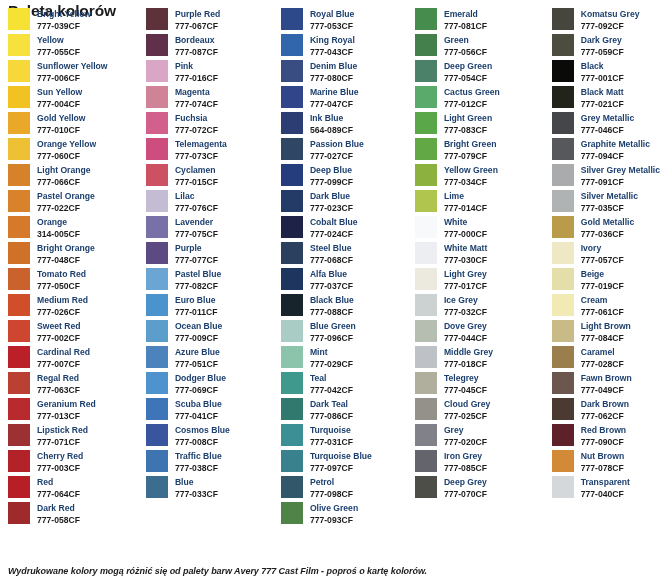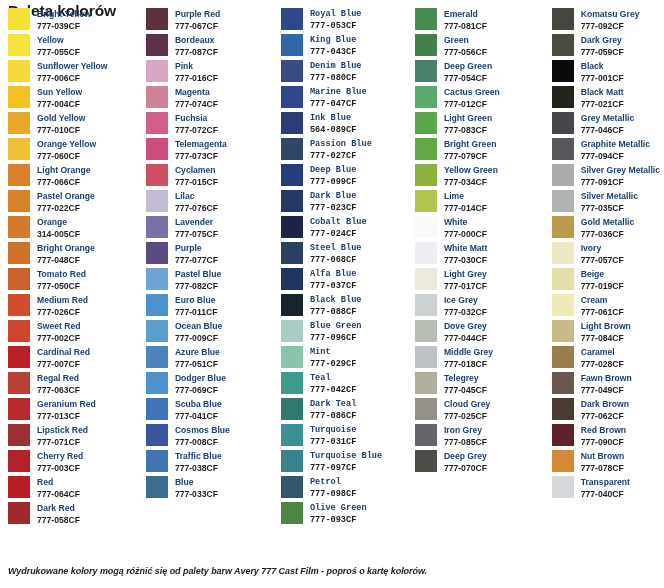--- a/index.html
+++ b/index.html
@@ -30,21 +30,21 @@
     width: 660px;
     display: flex;
     flex-direction: row;
   }
   .palette-column {
     display: flex;
     flex-direction: column;
   }
   .col-0 { width: 138px; padding-left: 8px; }
   .col-1 { width: 136px; padding-left: 7px; }
-  .col-2 { width: 136px; padding-left: 6px; font-family: Liberation Mono, monospace; }
+  .col-2 { width: 136px; padding-left: 6px; }
   .col-3 { width: 140px; padding-left: 5px; }
   .col-4 { width: 114px; padding-left: 4px; }
 
   .color-row {
     display: flex;
     flex-direction: row;
     align-items: flex-start;
     height: 26px;
   }
   .swatch {
@@ -372,21 +372,21 @@
       <div class="color-row">
         <div class="swatch" style="background: rgb(46, 73, 137);"></div>
         <div class="swatch-text">
           <span class="color-name">Royal Blue</span>
           <span class="color-code">777-053CF</span>
         </div>
       </div>
       <div class="color-row">
         <div class="swatch" style="background: rgb(50, 102, 172);"></div>
         <div class="swatch-text">
-          <span class="color-name">King Blue</span>
+          <span class="color-name">King Royal</span>
           <span class="color-code">777-043CF</span>
         </div>
       </div>
       <div class="color-row">
         <div class="swatch" style="background: rgb(58, 77, 130);"></div>
         <div class="swatch-text">
           <span class="color-name">Denim Blue</span>
           <span class="color-code">777-080CF</span>
         </div>
       </div>
@@ -614,20 +614,27 @@
         <div class="swatch-text">
           <span class="color-name">Telegrey</span>
           <span class="color-code">777-045CF</span>
         </div>
       </div>
       <div class="color-row">
         <div class="swatch" style="background: rgb(148, 145, 138);"></div>
         <div class="swatch-text">
           <span class="color-name">Cloud Grey</span>
           <span class="color-code">777-025CF</span>
+        </div>
+      </div>
+      <div class="color-row">
+        <div class="swatch" style="background: rgb(129, 129, 137);"></div>
+        <div class="swatch-text">
+          <span class="color-name">Grey</span>
+          <span class="color-code">777-020CF</span>
         </div>
       </div>
       <div class="color-row">
         <div class="swatch" style="background: rgb(99, 100, 108);"></div>
         <div class="swatch-text">
           <span class="color-name">Iron Grey</span>
           <span class="color-code">777-085CF</span>
         </div>
       </div>
       <div class="color-row">

